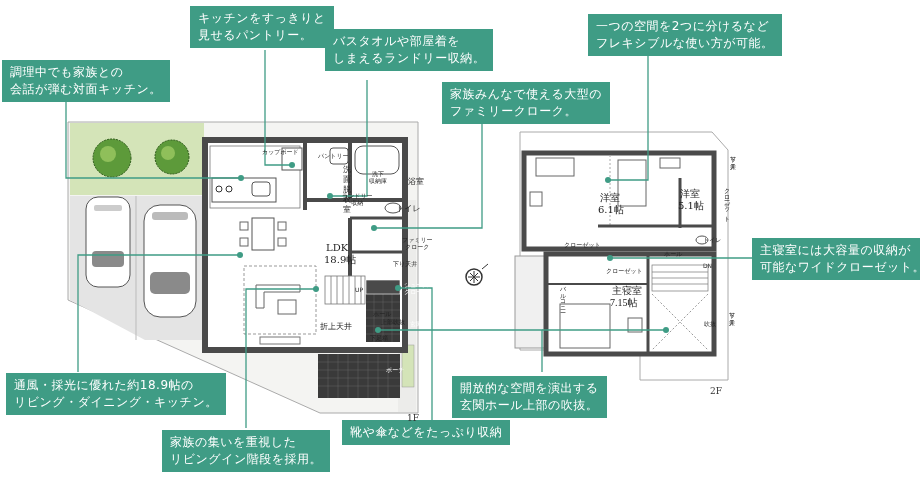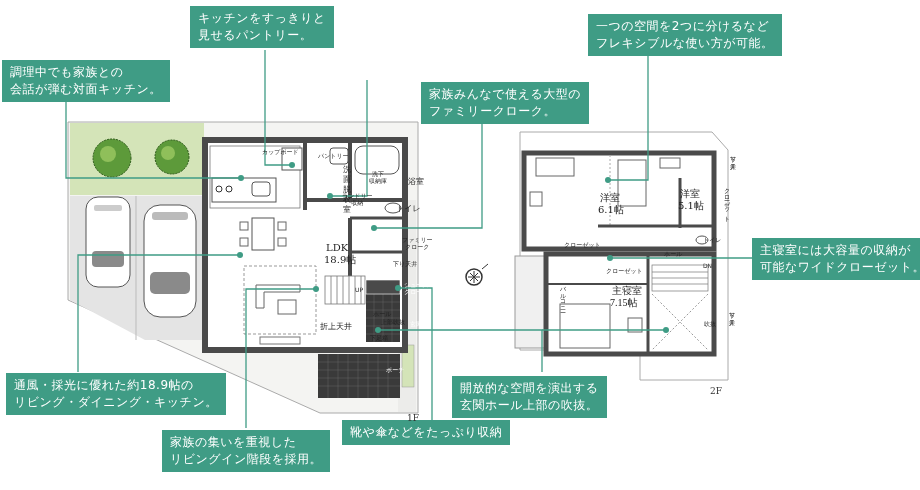--- a/index.html
+++ b/index.html
@@ -222,21 +222,25 @@
 </svg>
 
 <div class="callout" style="left:2px; top:60px;">
   <span>調理中でも家族との</span>
   <span>会話が弾む対面キッチン。</span>
 </div>
 <div class="callout" style="left:190px; top:6px;">
   <span>キッチンをすっきりと</span>
   <span>見せるパントリー。</span>
 </div>
-<div class="callout" style="left:421px; top:82px;">
+<div class="callout" style="left:325px; top:29px;">
+  <span>バスタオルや部屋着を</span>
+  <span>しまえるランドリー収納。</span>
+</div>
+<div class="callout" style="left:442px; top:82px;">
   <span>家族みんなで使える大型の</span>
   <span>ファミリークローク。</span>
 </div>
 <div class="callout" style="left:588px; top:14px;">
   <span>一つの空間を2つに分けるなど</span>
   <span>フレキシブルな使い方が可能。</span>
 </div>
 <div class="callout" style="left:752px; top:238px;">
   <span>主寝室には大容量の収納が</span>
   <span>可能なワイドクローゼット。</span>

